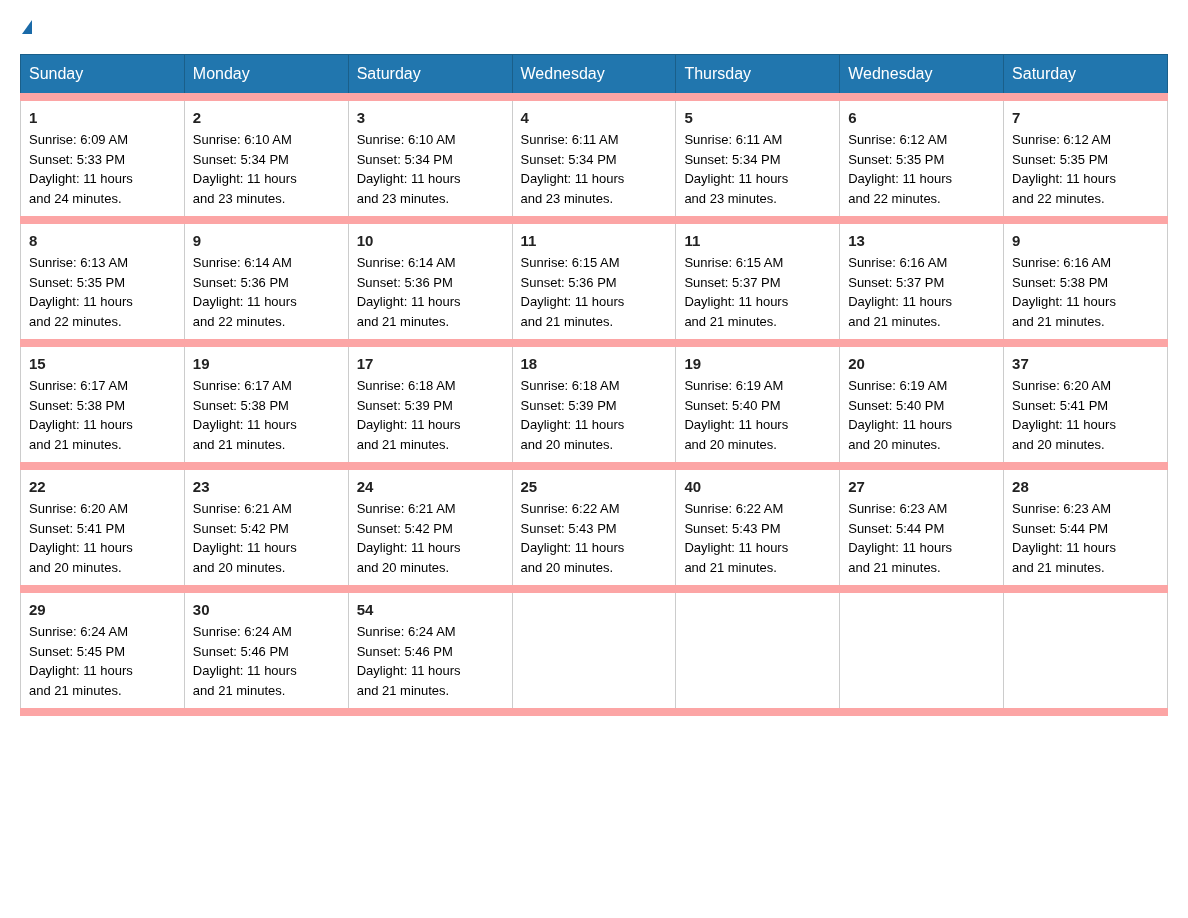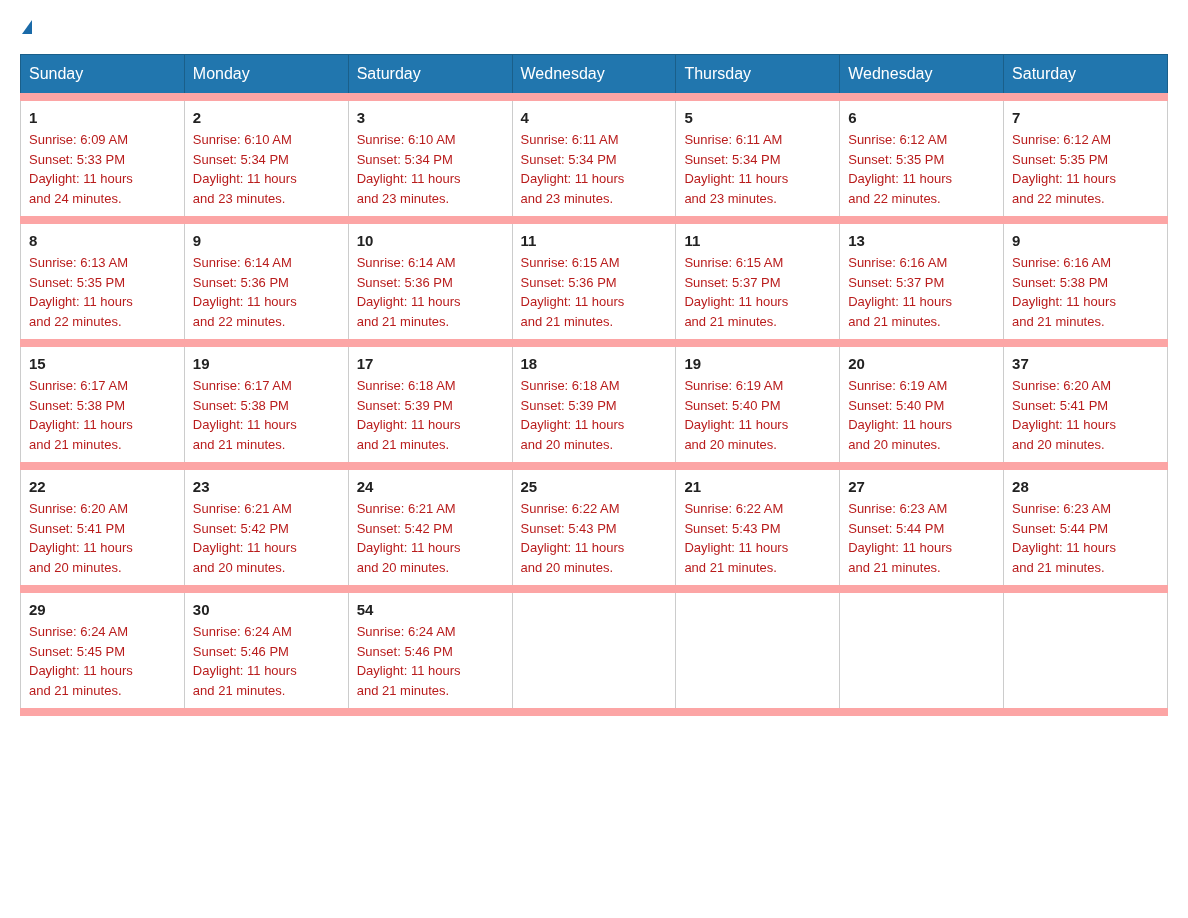--- a/index.html
+++ b/index.html
@@ -83,21 +83,21 @@
     }
     .day-number {
       font-size: 15px;
       font-weight: bold;
       margin-bottom: 4px;
       display: block;
     }
     .day-info {
       font-size: 13px;
       line-height: 1.5;
-      color: #b91c1c;
+      color: #000000;
     }
     .empty-cell {
       background: #fff;
     }
     .logo-top-row {
       display: flex;
       align-items: center;
     }
   </style>
 </head>
@@ -356,21 +356,21 @@
         <td>
           <span class="day-number">25</span>
         <div class="day-info">
           Sunrise: 6:22 AM<br>
           Sunset: 5:43 PM<br>
           Daylight: 11 hours<br>
           and 20 minutes.
         </div>
         </td>
         <td>
-          <span class="day-number">21</span>
+          <span class="day-number">40</span>
         <div class="day-info">
           Sunrise: 6:22 AM<br>
           Sunset: 5:43 PM<br>
           Daylight: 11 hours<br>
           and 21 minutes.
         </div>
         </td>
         <td>
           <span class="day-number">27</span>
         <div class="day-info">

